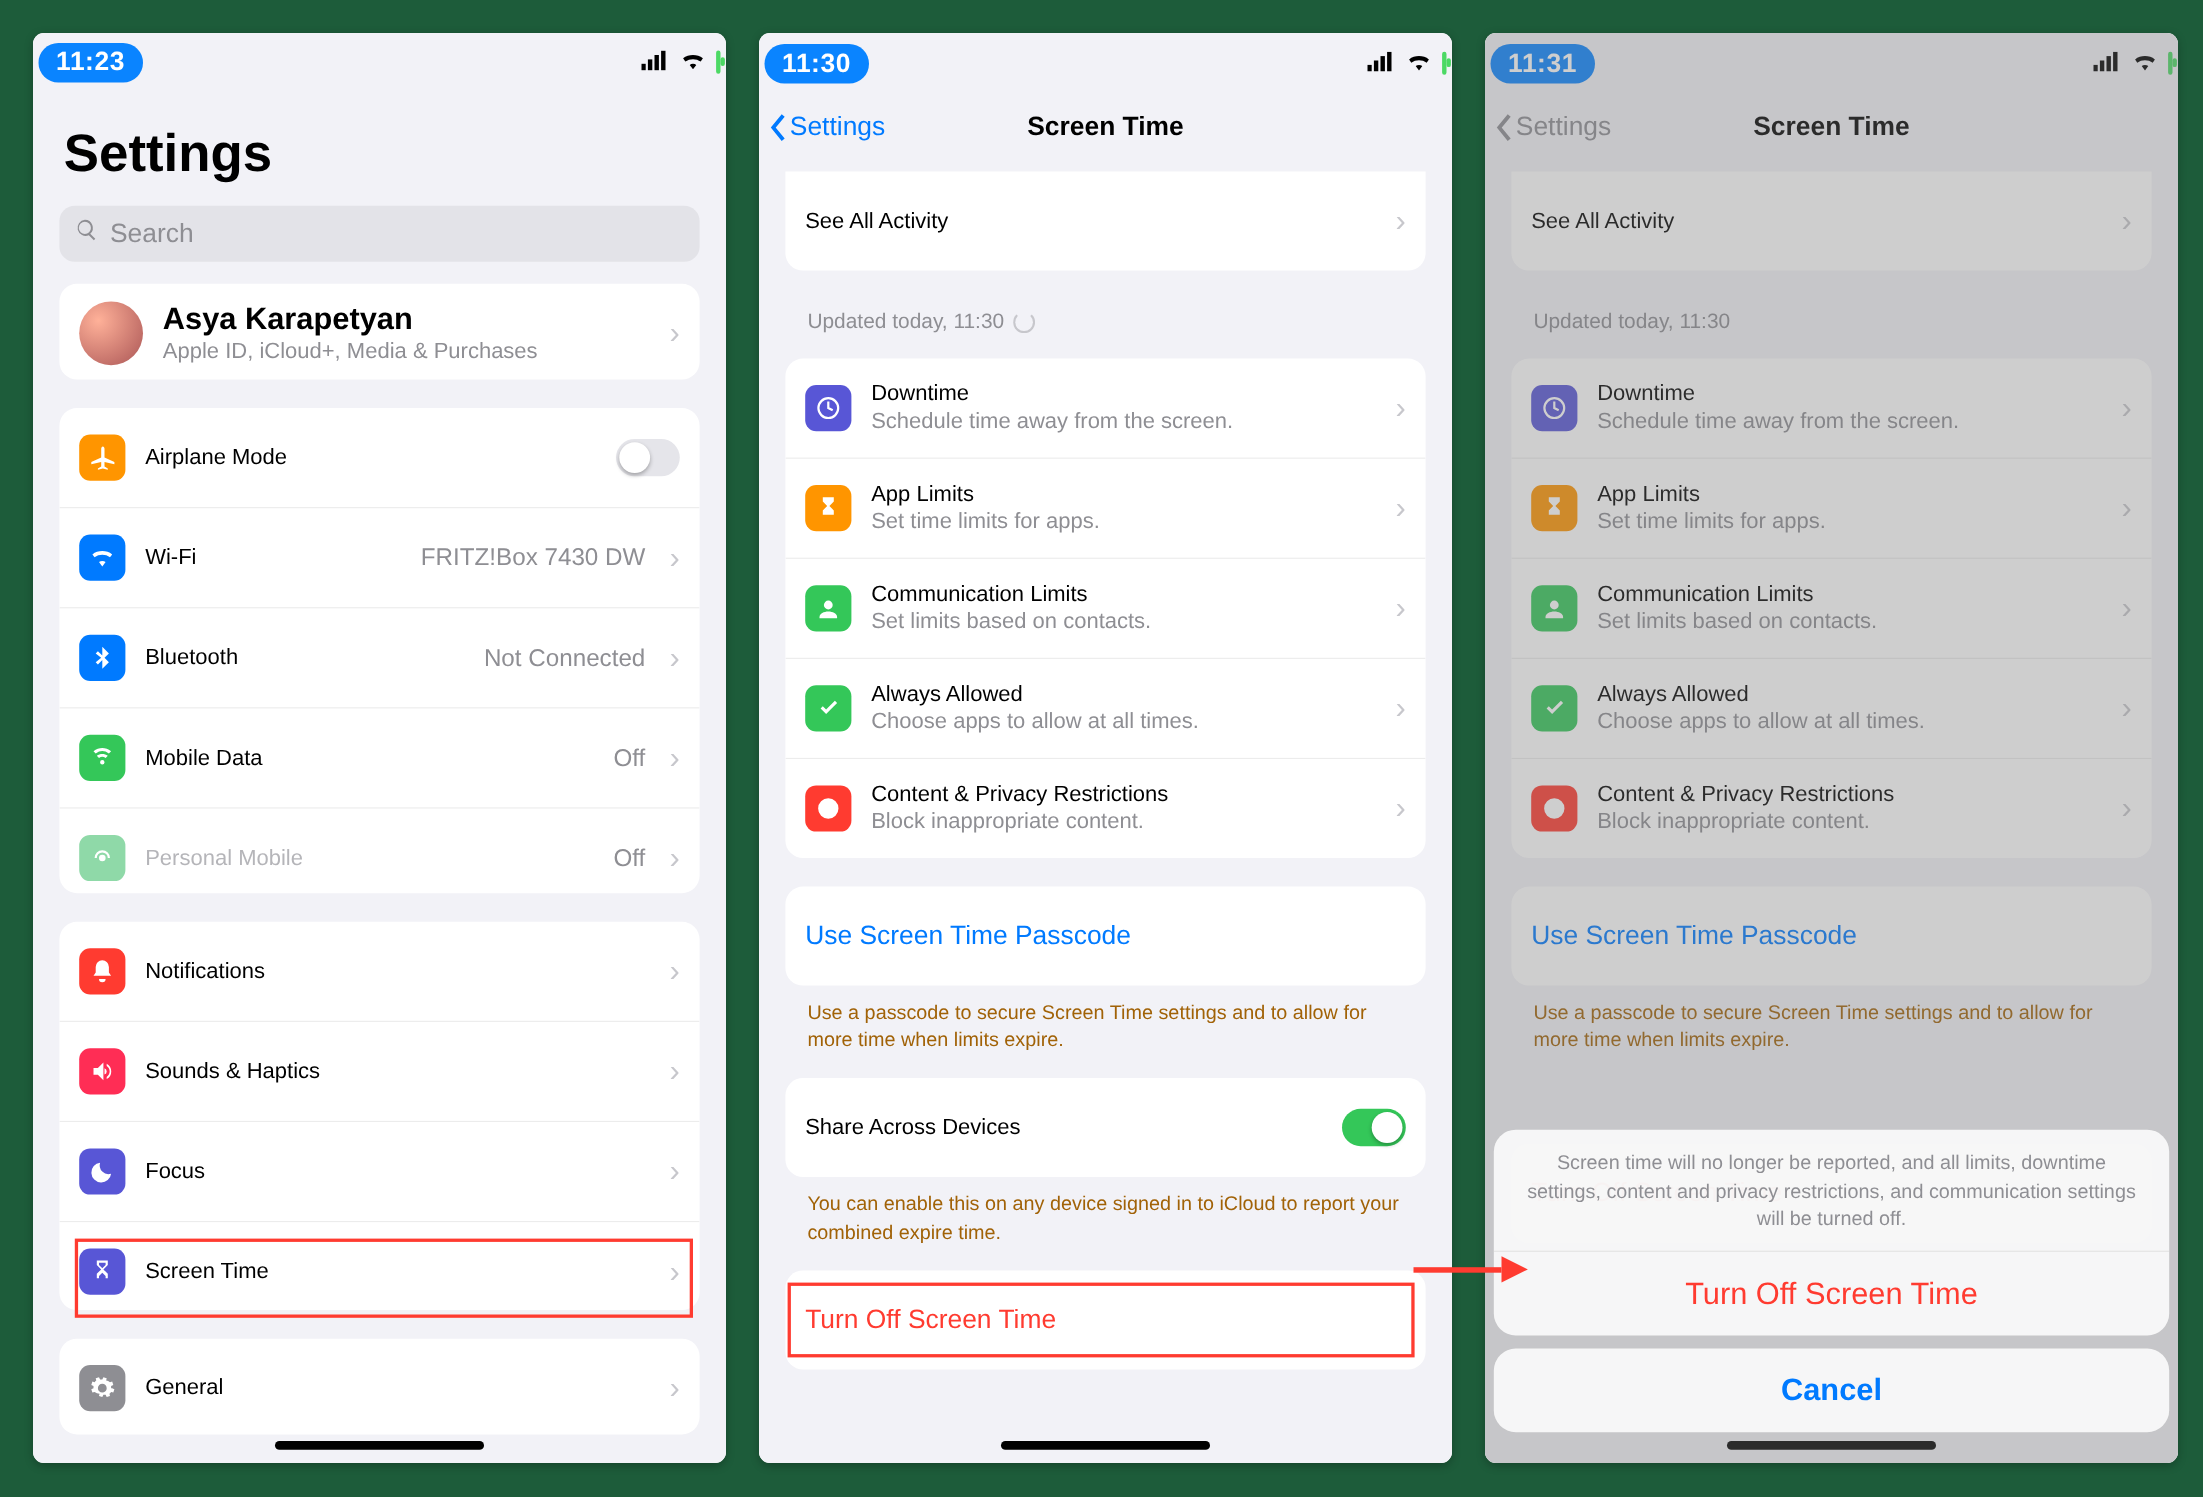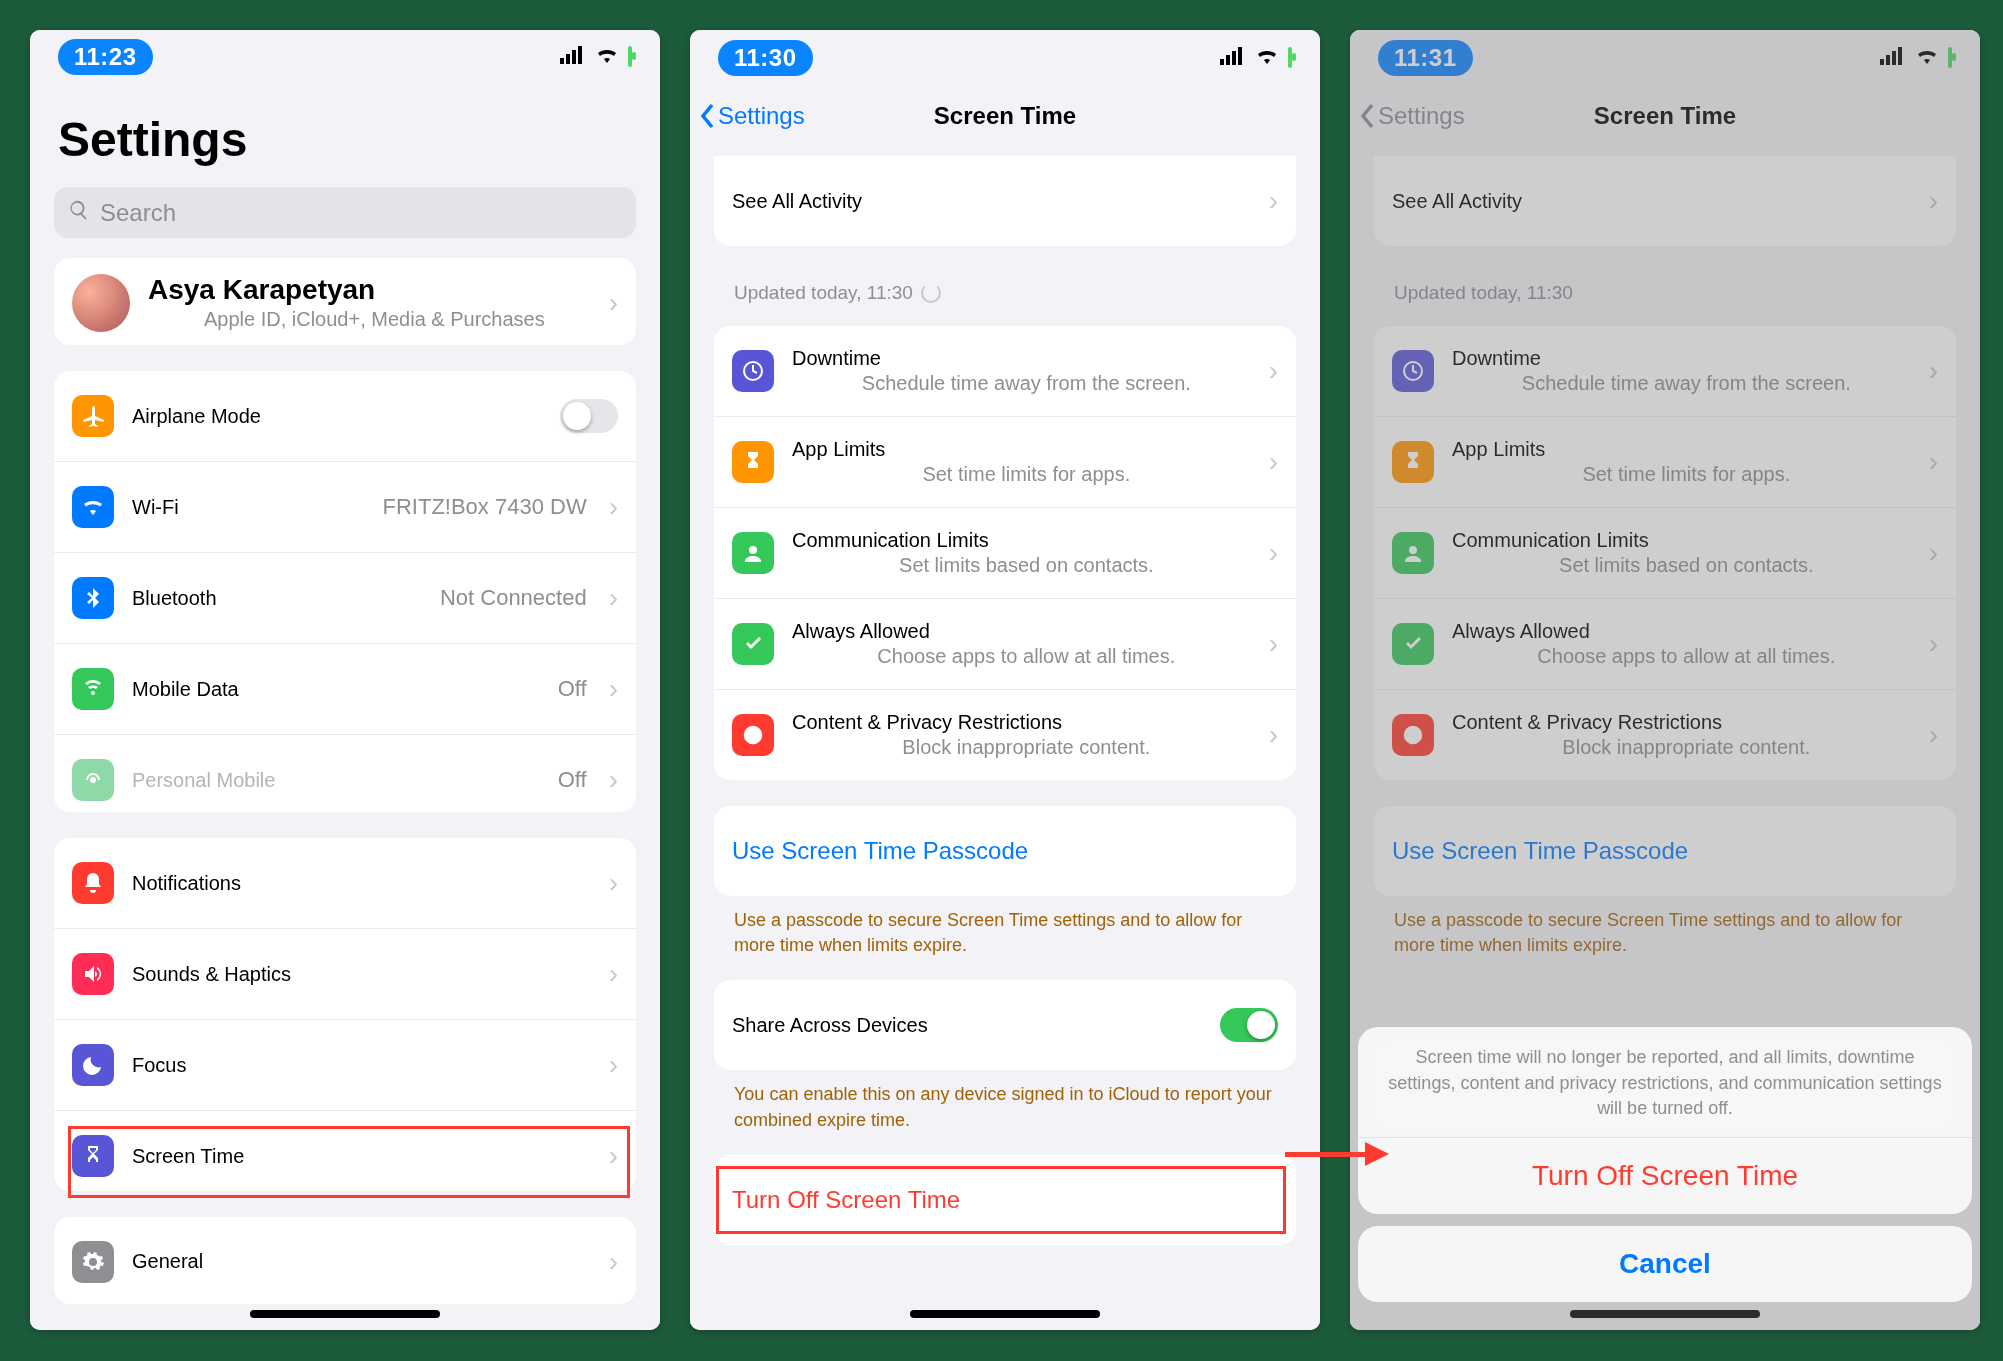--- a/index.html
+++ b/index.html
@@ -35,21 +35,21 @@
   background: #f2f2f7;
   display: flex;
   flex-direction: column;
 }
 
 
 .status {
   display: flex;
   align-items: center;
   height: 56px;
-  padding: 0 28px;
+  padding: 0 5px;
 }
 .time-pill {
   background: #0a84ff;
   color: #fff;
   border-radius: 18px;
   padding: 4px 16px;
   font-weight: 700;
   font-size: 24px;
   letter-spacing: .5px;
 }
@@ -122,21 +122,21 @@
   width: 42px; height: 42px;
   border-radius: 10px;
   margin-right: 18px;
   display: flex;
   align-items: center;
   justify-content: center;
   flex: none;
 }
 .label-col { display:flex; flex-direction:column; flex:1; }
 .label-col .t { font-size: 20px; color:#000; }
-.label-col .s { font-size: 20px; color:#8e8e93; margin-top:2px;text-align:center; }
+.label-col .s { font-size: 20px; color:#8e8e93; margin-top:2px; }
 .row .val { color:#8e8e93; font-size:22px; margin-right:14px; }
 .chev { color:#c7c7cc; font-size:28px; margin-left:8px; }
 
 .appleid .ibox { width:58px; height:58px; border-radius:50%; background: radial-gradient(circle at 30% 30%, #ffb199, #a55); }
 .appleid .t { font-size: 28px; font-weight:600; }
 
 .toggle {
   width: 58px; height: 34px;
   border-radius: 17px;
   position: relative;

